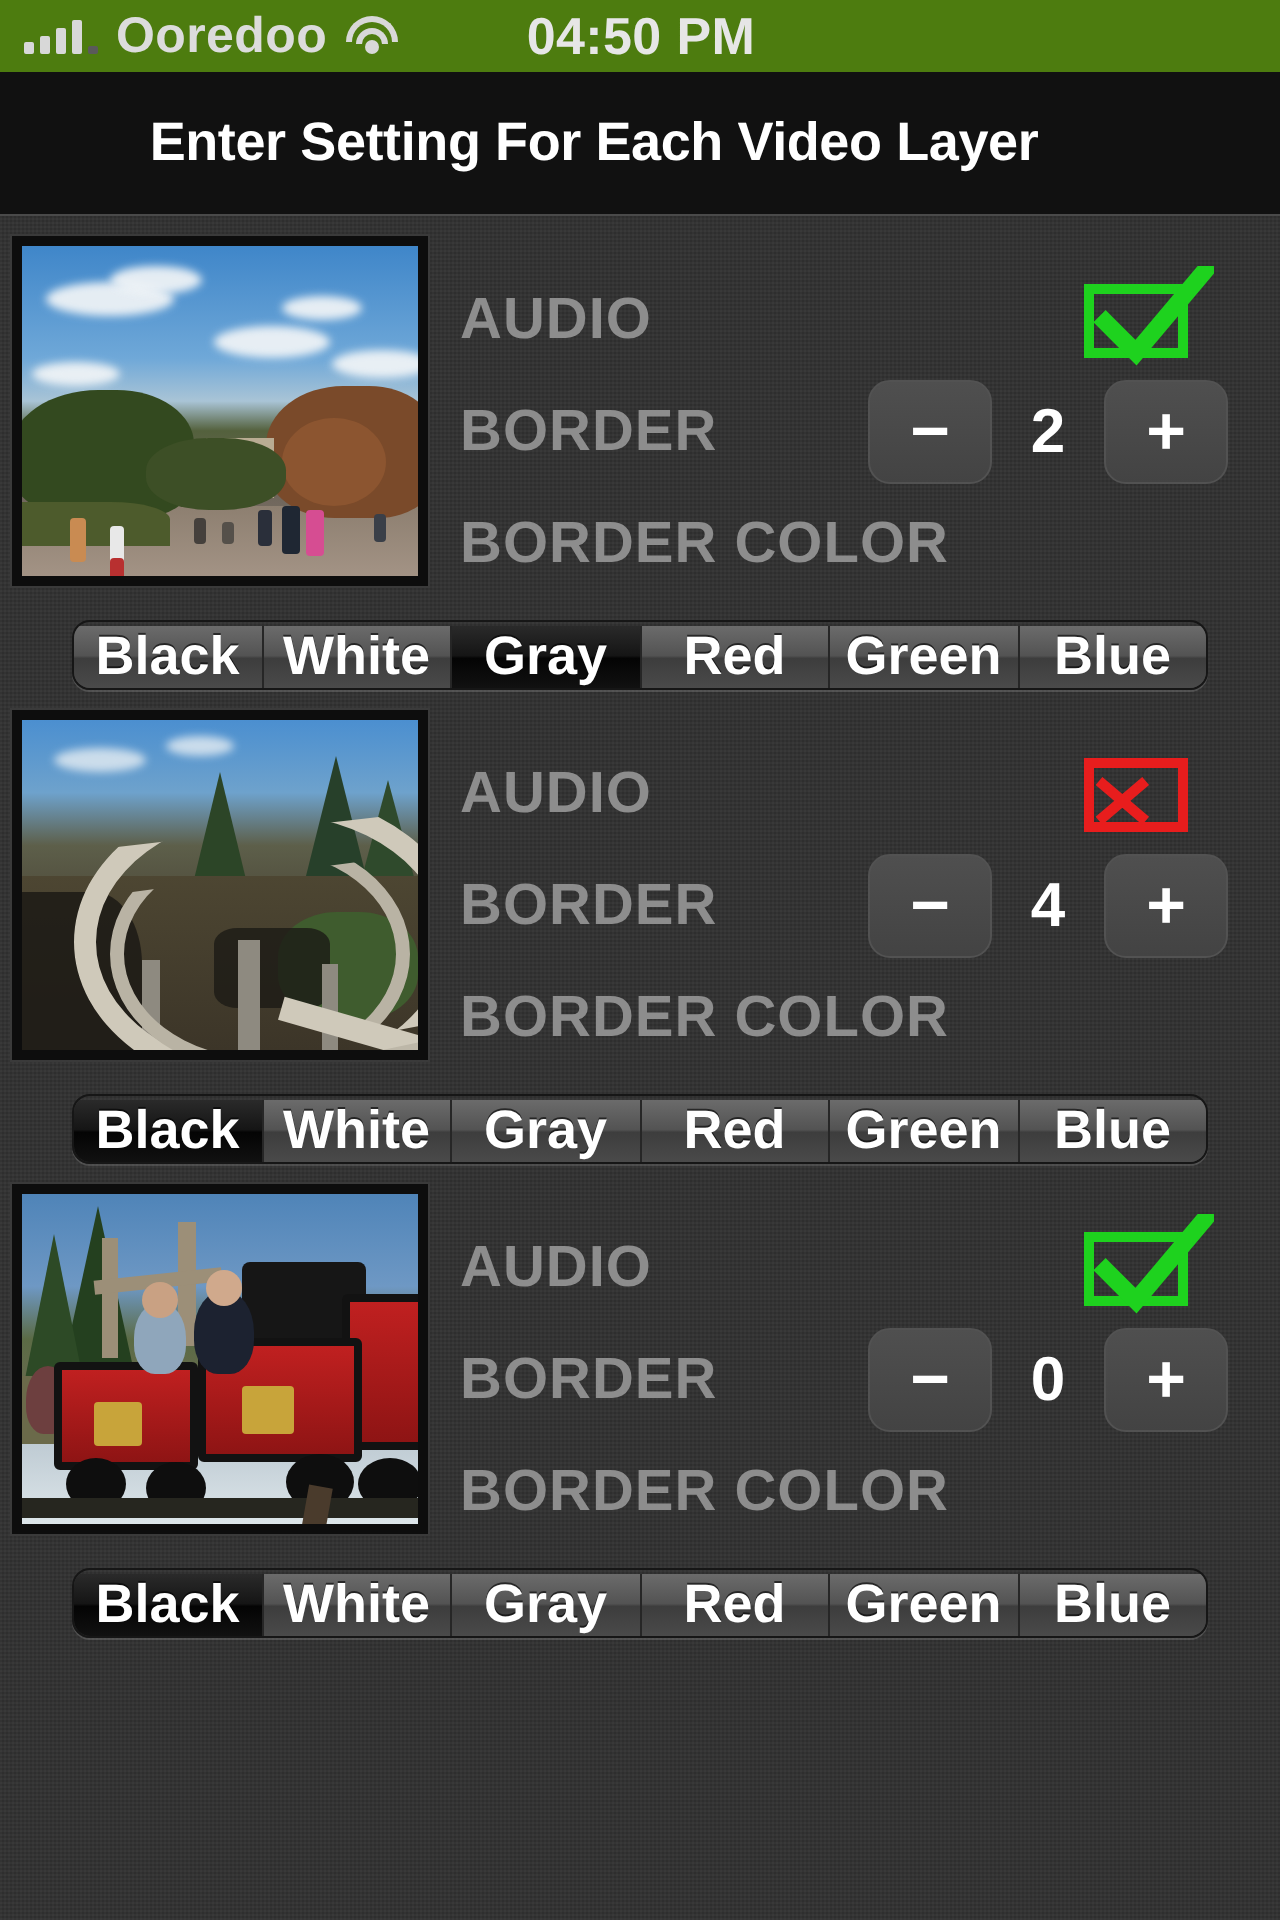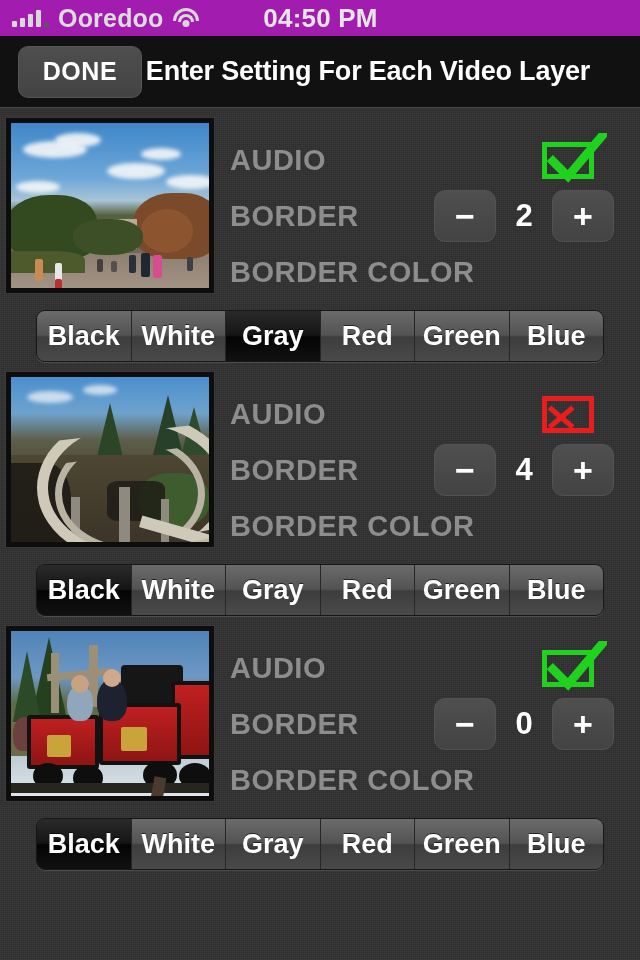--- a/index.html
+++ b/index.html
@@ -18,21 +18,21 @@
     background-image:
       repeating-linear-gradient(0deg, rgba(255,255,255,.022) 0 1px, rgba(0,0,0,.028) 1px 2px),
       repeating-linear-gradient(90deg, rgba(255,255,255,.018) 0 1px, rgba(0,0,0,.022) 1px 2px);
     z-index:0;
   }
 
   .screen { position:relative; z-index:1; width:640px; height:960px; }
 
   
   .statusbar {
-    height:36px; background:#a21caf; color:#d8d8d8;
+    height:36px; background:#4d7c0f; color:#d8d8d8;
     display:flex; align-items:center; padding:0 12px;
     font-size:25px; font-weight:bold; letter-spacing:.2px;
   }
   .sb-left { display:flex; align-items:center; gap:9px; flex:1; }
   .sb-center { position:absolute; left:1px; right:0; text-align:center;
                font-size:26px; font-weight:bold; color:#e6e6e6; pointer-events:none; }
   .sb-right { display:flex; align-items:center; gap:8px; margin-left:auto;
               position:relative; z-index:2; }
   .bars { display:flex; align-items:flex-end; gap:3px; height:18px; }
   .bars i { display:block; width:5px; background:#d8d8d8; border-radius:1px; }
@@ -197,23 +197,24 @@
     border:1px solid #525252; cursor:pointer;
   }
   .step-val {
     width:56px; text-align:center; color:#fff;
     font-size:31px; font-weight:bold;
   }
 
   
   .seg-wrap { padding:10px 36px 0 36px; }
   .seg {
-    display:flex; height:52px; border-radius:9px; overflow:hidden;
+    display:flex; height:35px; border-radius:9px; overflow:hidden;
     border:1px solid #161616;
     box-shadow:0 1px 0 rgba(255,255,255,.14);
+    align-items:flex-end;
   }
   .seg-item {
     flex:1; display:flex; align-items:center; justify-content:center;
     color:#fff; font-size:27px; font-weight:bold;
     background:linear-gradient(180deg,#6b6b6b 0%,#535353 48%,#3d3d3d 52%,#4a4a4a 100%);
     border-right:1px solid #262626; cursor:pointer;
     text-shadow:0 -1px 0 rgba(0,0,0,.6);
   }
   .seg-item:last-child { border-right:none; }
   .seg-item.sel {
@@ -240,21 +241,20 @@
       <div class="wifi">
         <span class="w1"></span>
           <span class="w2"></span>
           <span class="w3"></span>
       </div>
     </div>
     <div class="sb-center">04:50 PM</div>
   </div>
 
   <div class="navbar">
-    <div class="done-btn">DONE</div>
     <div class="nav-title">Enter Setting For Each Video Layer</div>
   </div>
 
   <div class="layer">
     <div class="layer-top">
       <div class="thumb-wrap">
         <div class="thumb t1">
           <div class="cloud c1"></div>
             <div class="cloud c2"></div>
             <div class="cloud c3"></div>

